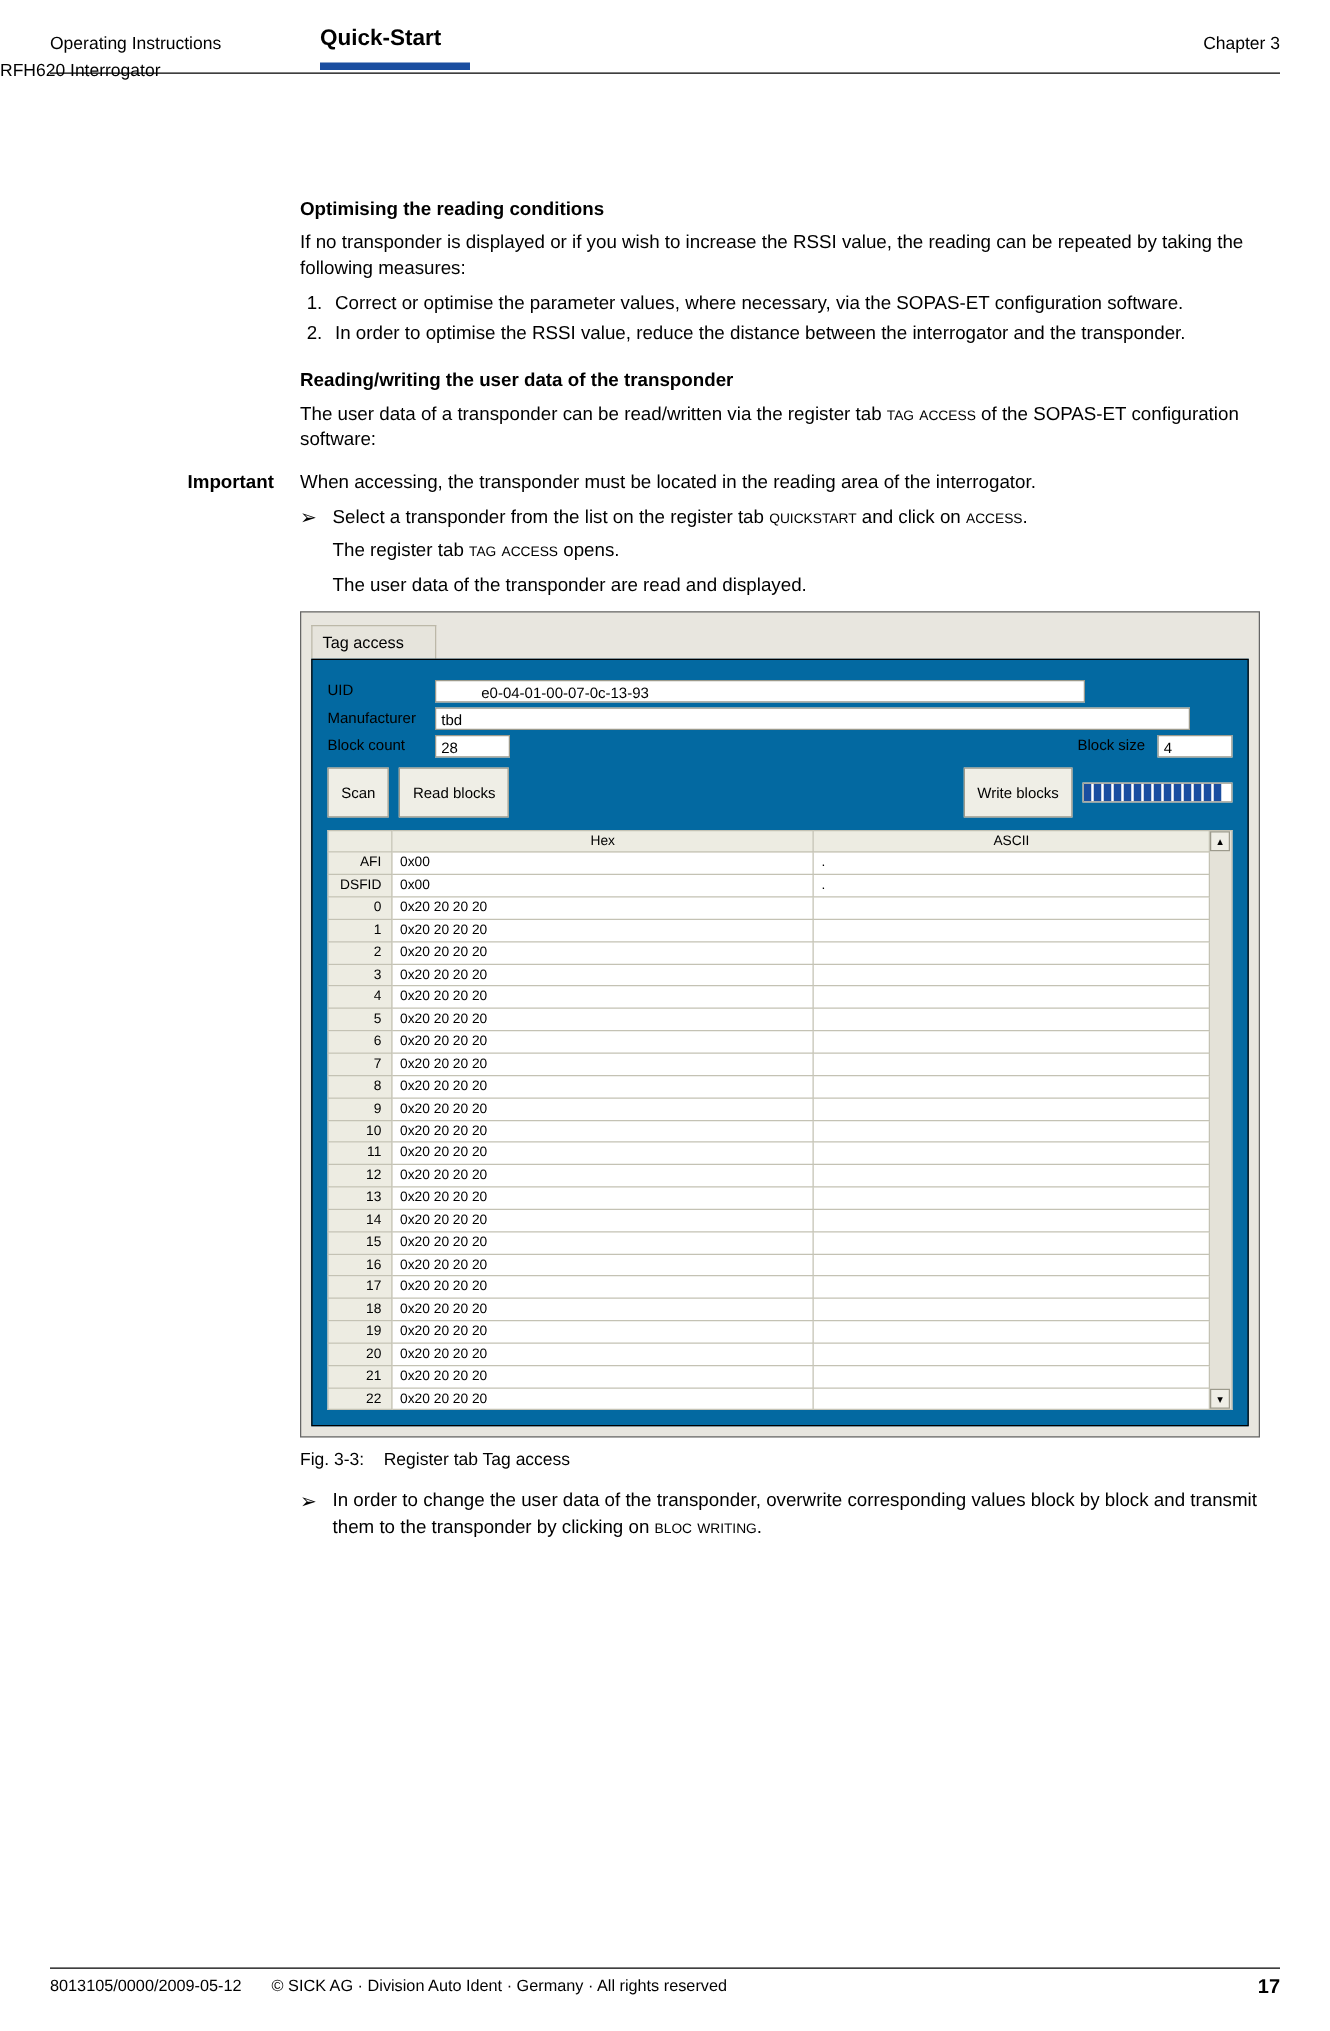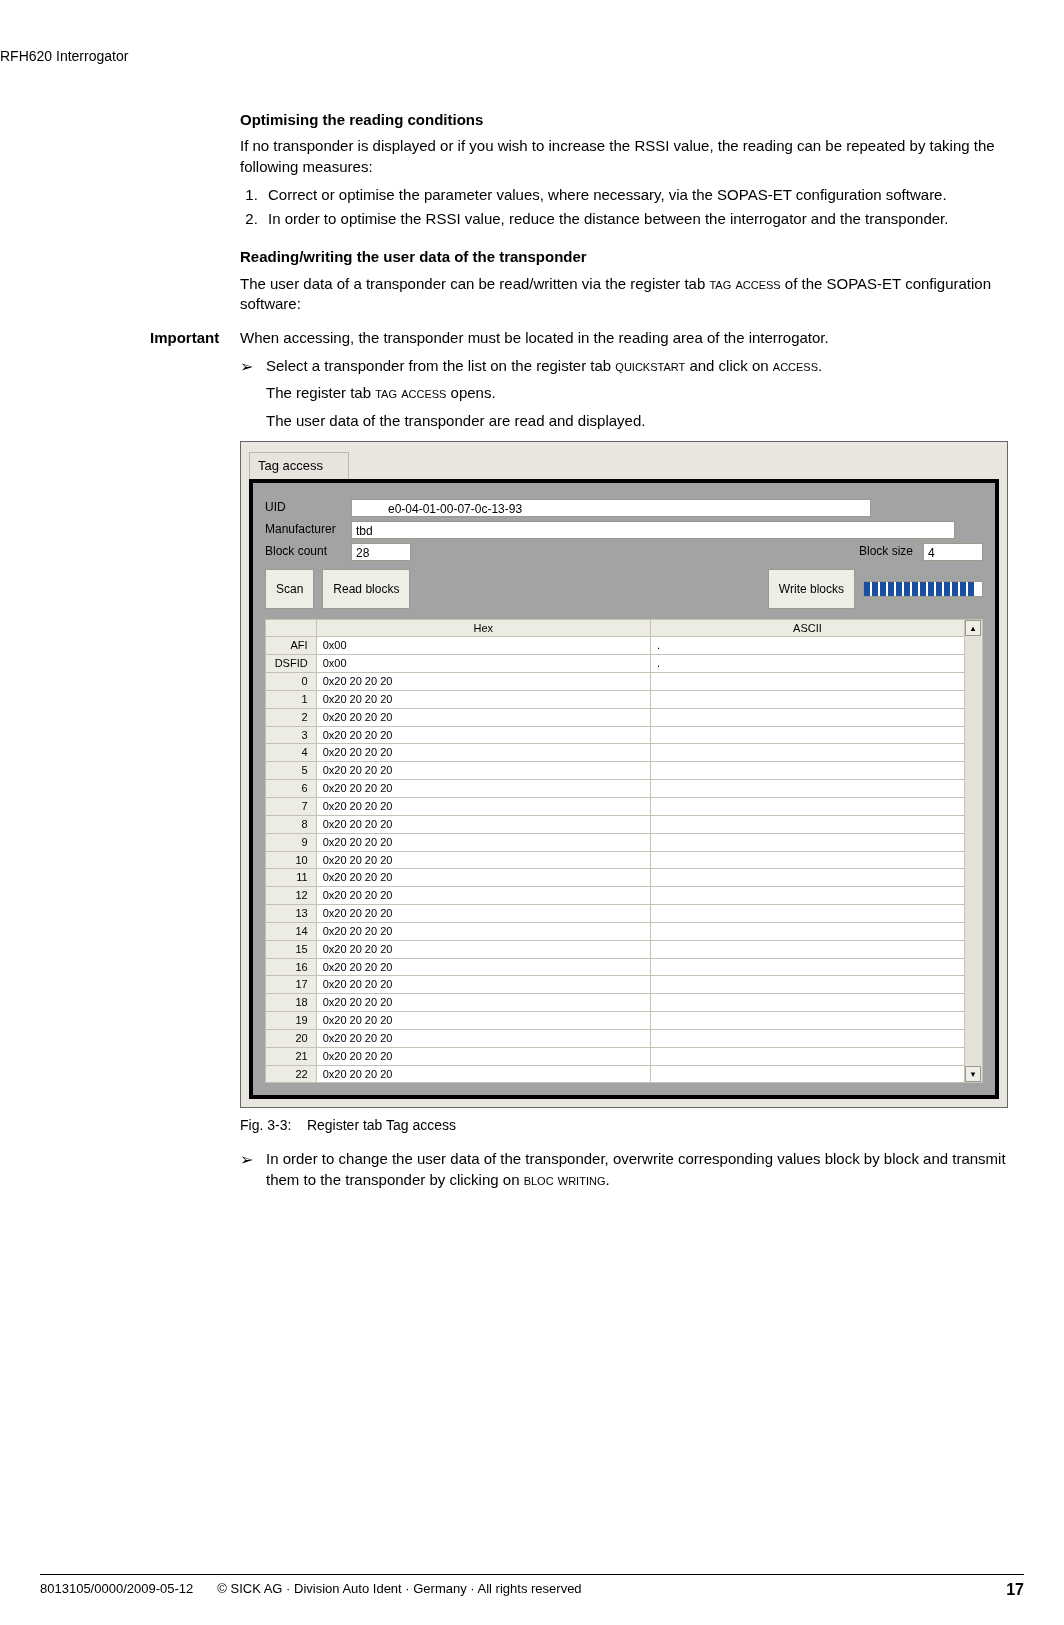--- a/index.html
+++ b/index.html
@@ -95,22 +95,22 @@
   .fig-title {
     background: #e6e4dc;
     border: 1px solid #bcb8a8;
     border-bottom: none;
     padding: 4px 8px;
     font-family: Tahoma, Arial, sans-serif;
     font-size: 13px;
     width: 100px;
   }
   .fig-panel {
-    border: 4px solid #000000;
-    background: #a3a3a3;
+    border: 1px solid #000000;
+    background: #0369a1;
     padding: 12px 12px;
     font-family: Tahoma, Arial, sans-serif;
     font-size: 12px;
   }
   .fld-row { display: flex; align-items: center; margin: 4px 0; }
   .fld-label { width: 86px; }
   .fld-input {
     background: #fff;
     border: 1px solid #9c9a8c;
     height: 18px;
@@ -186,20 +186,27 @@
   }
   .bottombar .left { flex: 0 0 auto; }
   .bottombar .center { flex: 1; text-align: left; padding-left: 24px;}
   .bottombar .right { flex: 0 0 auto; font-weight: bold; font-size: 16px;}
 </style>
 </head>
 <body>
 
 <div class="page">
 
+  <div class="topbar">
+    <div class="doc-type">Operating Instructions</div>
+    <div class="section-tab">Quick-Start</div>
+    <div class="section-underline"></div>
+    <div class="chapter">Chapter 3</div>
+    <div class="topbar-line"></div>
+  </div>
   <div class="product">RFH620 Interrogator</div>
 
   <div class="content">
 
     <h4>Optimising the reading conditions</h4>
     <p>If no transponder is displayed or if you wish to increase the RSSI value, the reading can be repeated by taking the following measures:</p>
     <ol class="numlist">
       <li>Correct or optimise the parameter values, where necessary, via the SOPAS-ET configuration software.</li>
       <li>In order to optimise the RSSI value, reduce the distance between the interrogator and the transponder.</li>
     </ol>

